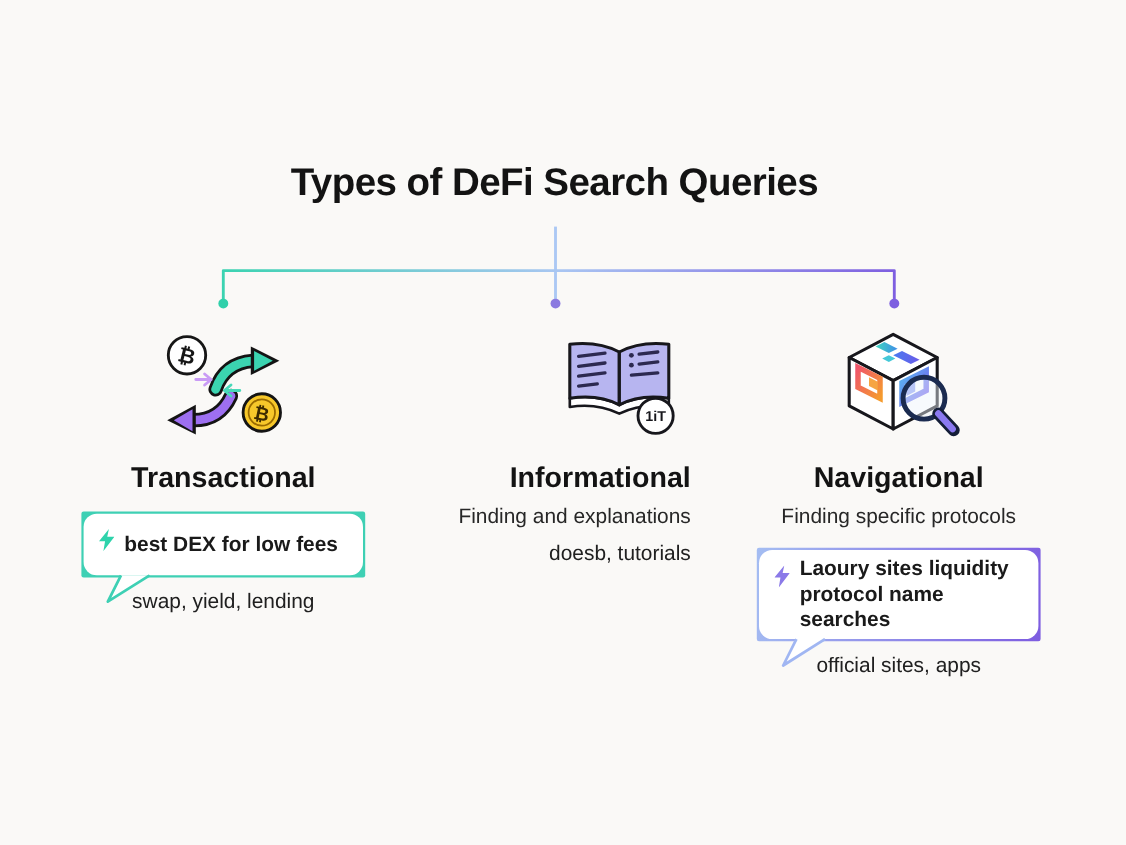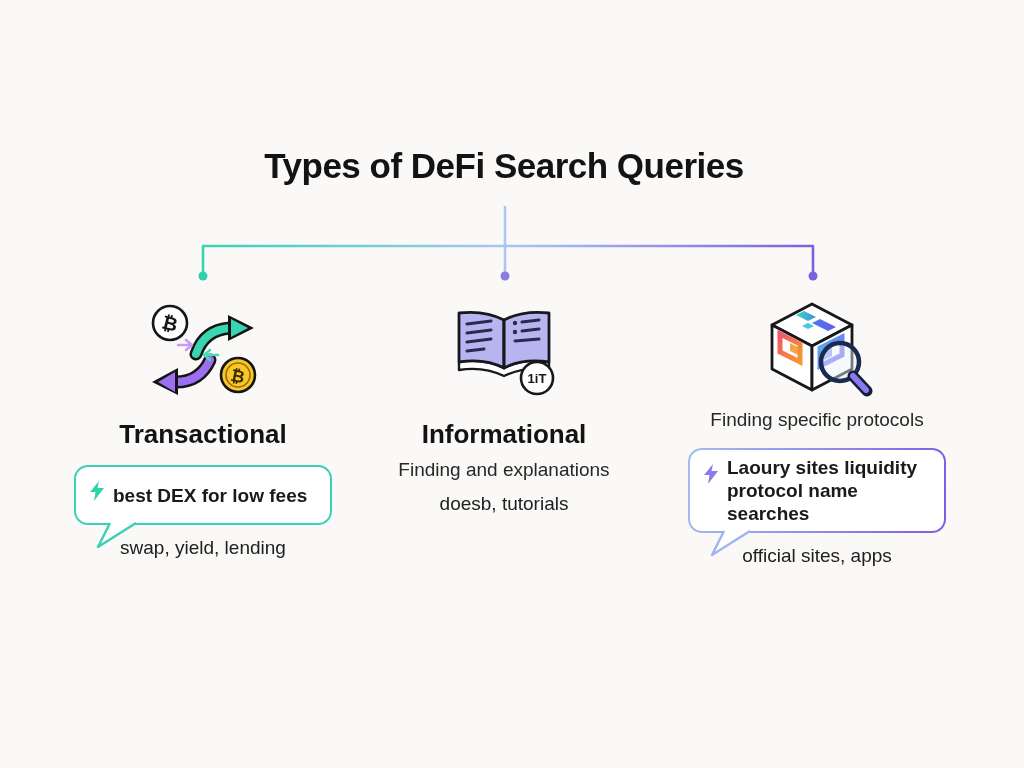--- a/index.html
+++ b/index.html
@@ -13,27 +13,27 @@
     position:absolute; top:146px; left:0; width:936px;
     text-align:center; font-size:35px; font-weight:700;
     letter-spacing:-0.5px; color:#131313;margin-left:36px;
   }
   .connector { position:absolute; top:0; left:0; }
   .col {
     position:absolute; top:298px; width:280px;
     display:flex; flex-direction:column; align-items:center;
   }
   .col-1 { left:63px; }
-  .col-2 { left:364px; }
+  .col-2 { left:348px;align-items:flex-end; }
   .col-3 { left:677px; }
   .icon-box { height:100px; display:flex; align-items:center; justify-content:center; }
   .heading { margin-top:22px; font-size:26px; font-weight:700; line-height:28px; color:#131313; }
   .subtitle { margin-top:11px; font-size:19px; line-height:22px; color:#272727; }
   .bubble-wrap { margin-top:17px; position:relative; width:258px; }
-  .gborder { padding:2px; border-radius:14px; }
+  .gborder { padding:2px; border-radius:2px; }
   .gb-teal   { background:#3ed0b4; }
   .gb-blue   { background:linear-gradient(100deg,#a9c8f2,#8a6ae2); }
   .gb-purple { background:linear-gradient(100deg,#a4bdf2,#7d5ce0); }
   .bubble {
     background:#fff; border-radius:12px; min-height:56px;
     display:flex; align-items:center; gap:9px;
     padding:6px 12px 6px 14px; box-sizing:border-box;
   }
   .bolt { flex:0 0 auto; align-self:flex-start; margin-top:8px; }
   .query-text {
@@ -152,20 +152,21 @@
       <polygon points="28,36 48,46 48,64 28,54" fill="none" stroke="url(#tileLeft)" stroke-width="5"></polygon>
       <polygon points="38,45 46,49 46,57 38,53" fill="#f59b2e" opacity="0.9"></polygon>
       <polygon points="68,50 90,39 90,57 68,68" fill="none" stroke="url(#tileRight)" stroke-width="5"></polygon>
       <polygon points="72,52 80,48 80,58 72,62" fill="#7b8ff2" opacity="0.85"></polygon>
       <circle cx="88" cy="64" r="19" fill="#eef4fb" opacity="0.45"></circle>
       <circle cx="88" cy="64" r="19" fill="none" stroke="#1b2b50" stroke-width="4.5"></circle>
       <line x1="101" y1="78" x2="115" y2="93" stroke="#141e38" stroke-width="11" stroke-linecap="round"></line>
       <line x1="101" y1="78" x2="114" y2="92" stroke="#8a79f0" stroke-width="6" stroke-linecap="round"></line>
     </svg>
   </div>
+  <div class="heading">Navigational</div>
   <div class="subtitle">Finding specific protocols</div>
   <div class="bubble-wrap">
     <div class="gborder gb-purple">
       <div class="bubble">
         <svg class="bolt" width="14" height="20" viewBox="0 0 14 20">
           <polygon points="9,0 0,11 5.5,11 4,20 14,7 7.5,7" fill="#8b7ae8"></polygon>
         </svg>
         <span class="query-text">Laoury sites liquidity protocol name searches</span>
       </div>
     </div>

